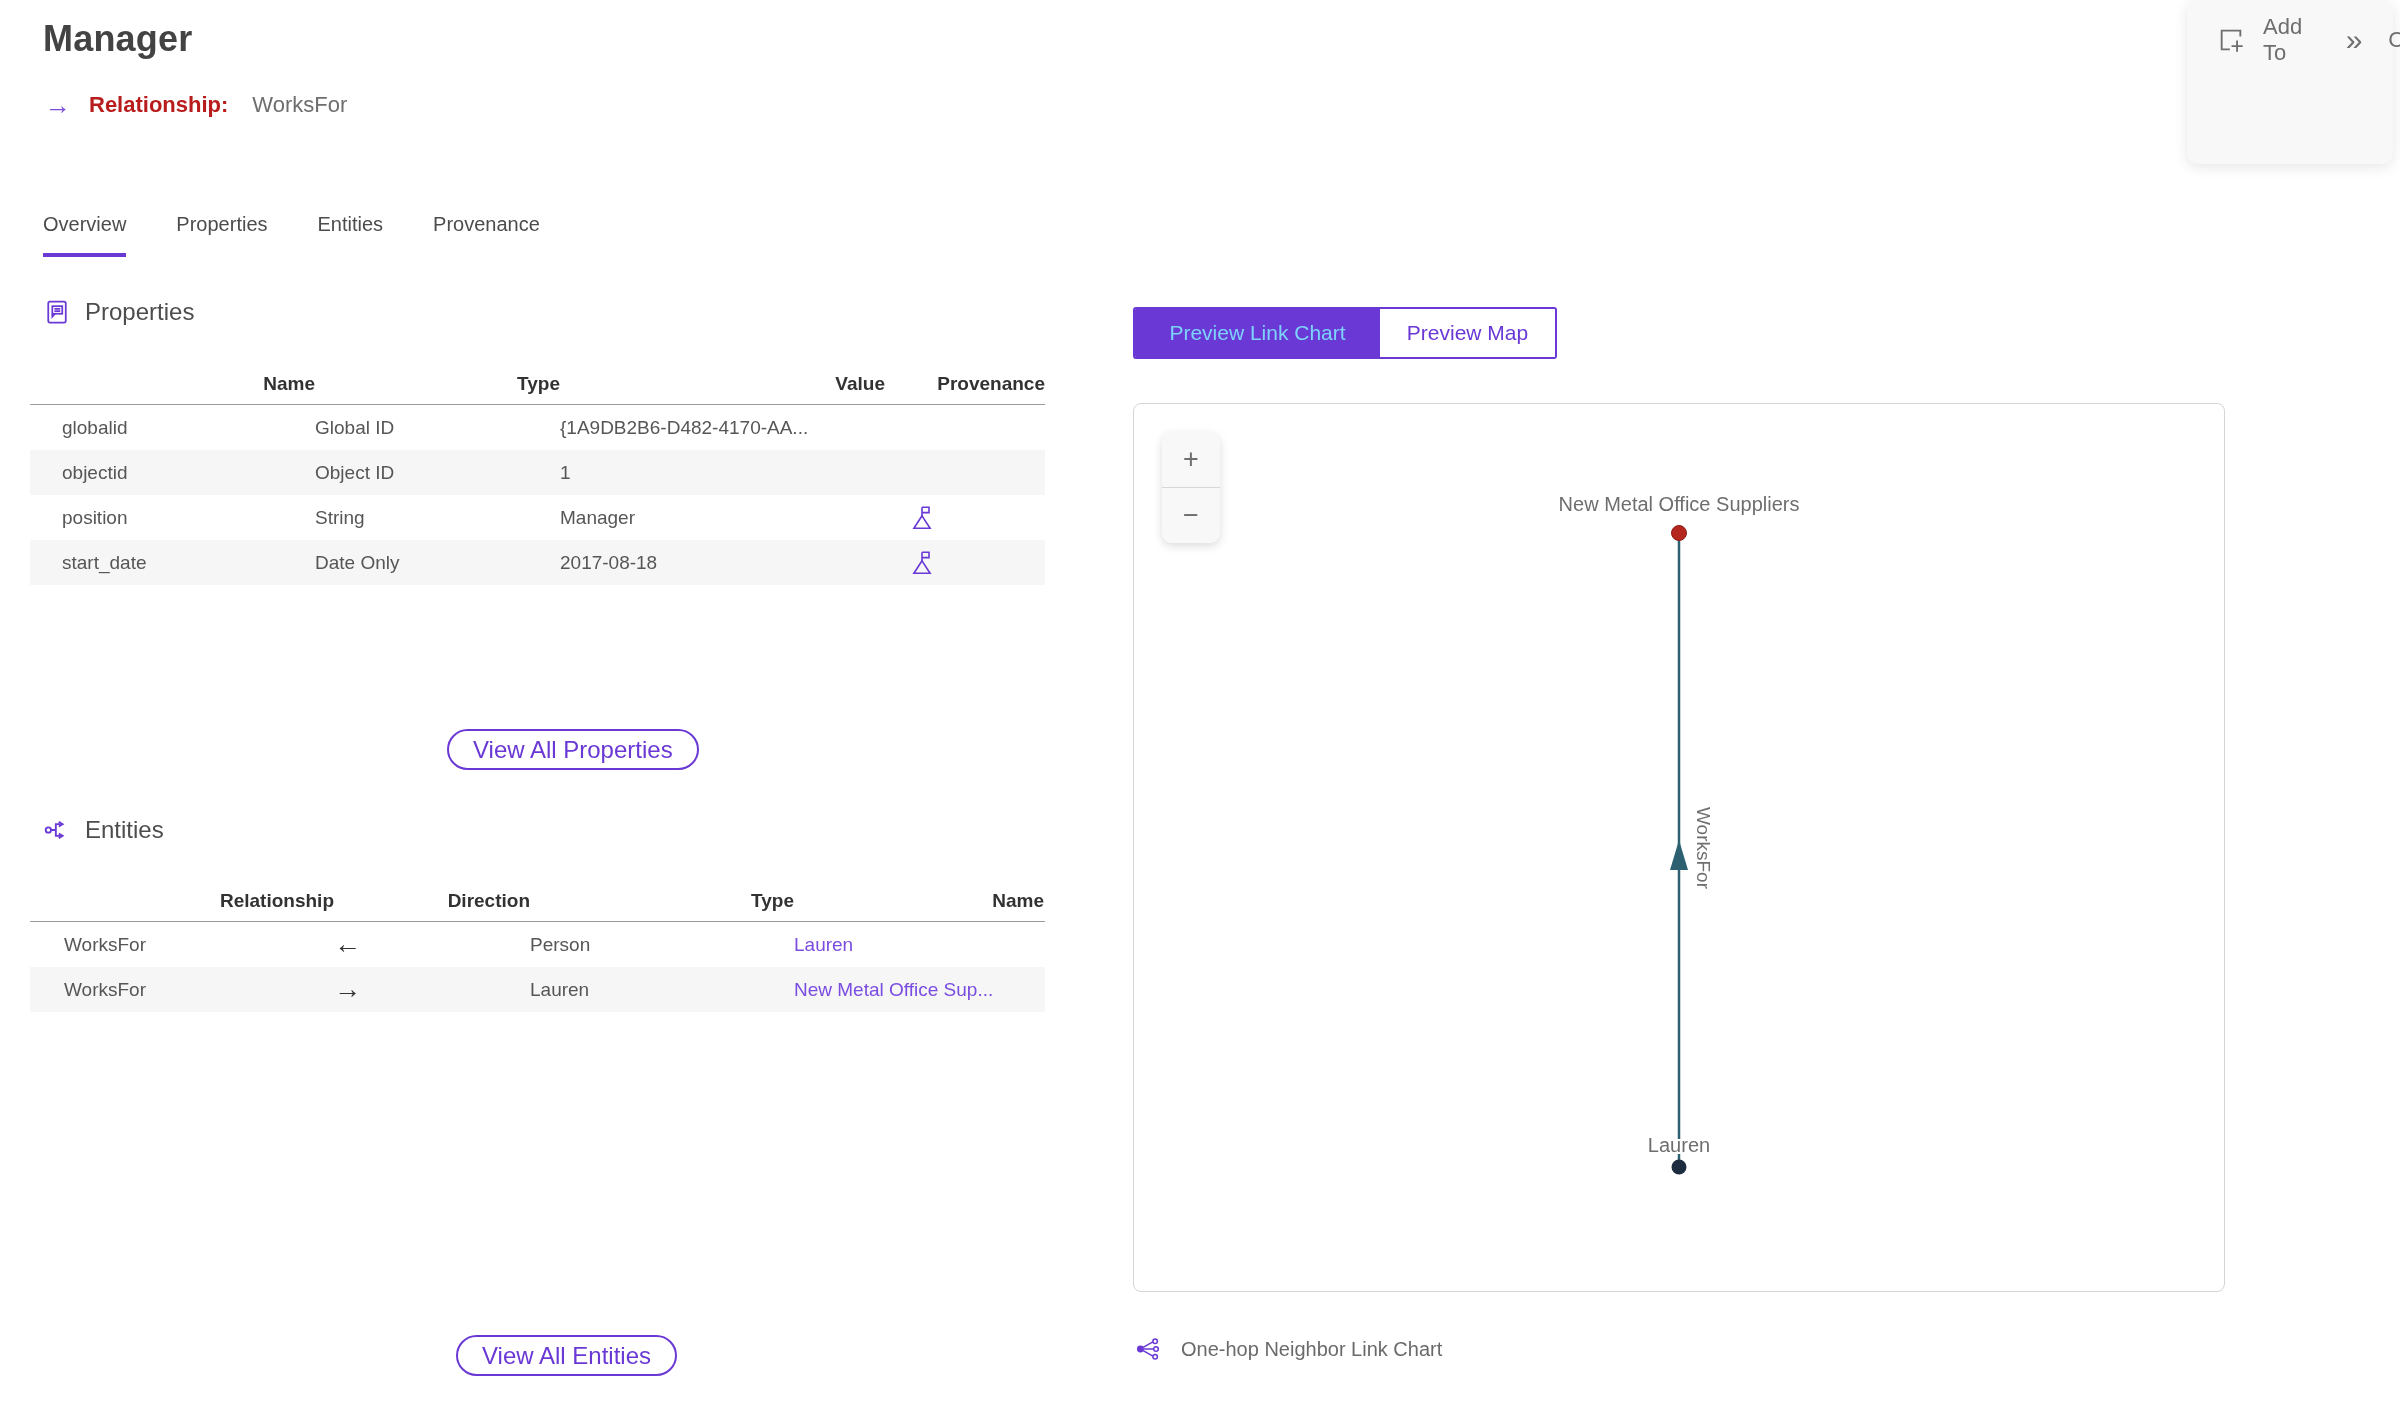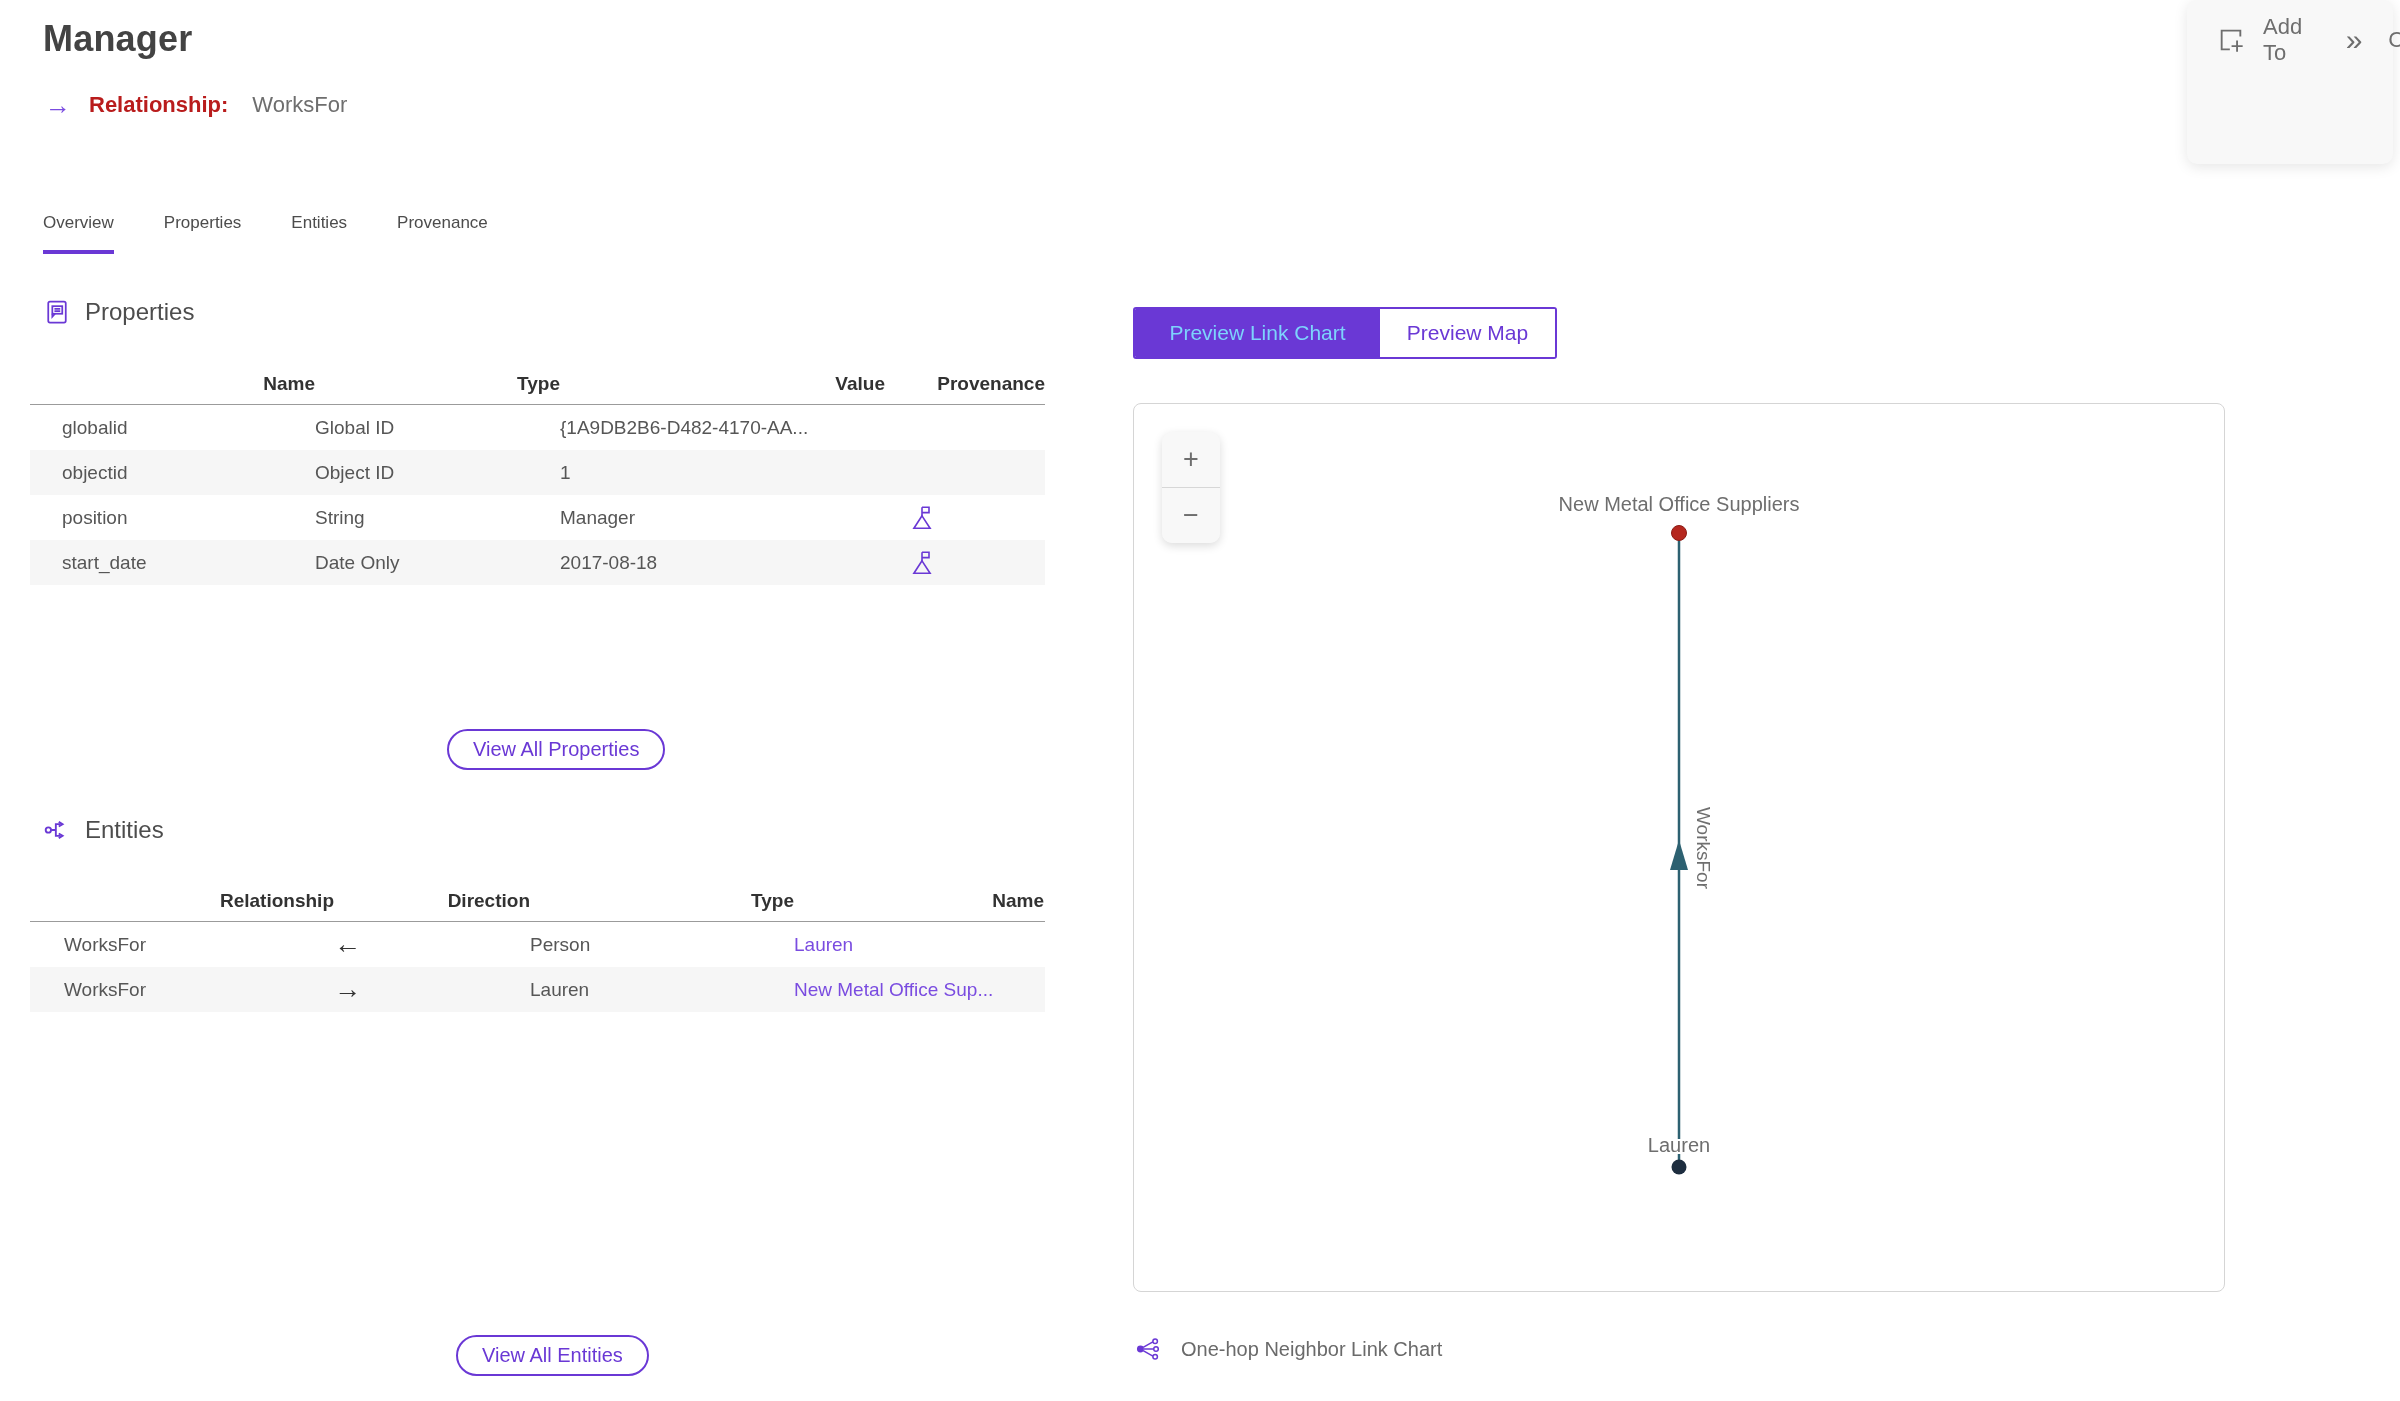--- a/index.html
+++ b/index.html
@@ -18,42 +18,42 @@
   .actions-panel { position:absolute; left:2187px; top:0; width:206px; height:164px;
     background:#f8f8f8; border-radius:10px; box-shadow:0 3px 14px rgba(0,0,0,.10);
     display:flex; flex-direction:row; padding:16px 0 0 30px; gap:32px; }
   .action-item { display:flex; align-items:center; height:48px; cursor:pointer; }
   .action-item .a-icon { width:32px; display:flex; justify-content:center; color:#6e6e6e; }
   .action-item .a-label { margin-left:18px; font-size:22px; color:#6e6e6e; }
   .chev { font-size:30px; color:#6e6e6e; line-height:1; }
 
   
   .tabs { position:absolute; left:43px; top:213px; display:flex; gap:50px; }
-  .tab { font-size:17px; color:#4c4c4c; padding-bottom:17px; cursor:pointer; border-bottom:4px solid transparent; }
+  .tab { font-size:20px; color:#4c4c4c; padding-bottom:17px; cursor:pointer; border-bottom:4px solid transparent; }
   .tab.active { border-bottom-color:#6a38d5; }
 
   
   .sec-head { position:absolute; display:flex; align-items:center; gap:14px; }
   .sec-head .s-title { font-size:24px; color:#4d4d4d; }
 
   
   .tbl { position:absolute; left:30px; width:1015px; font-size:19px; }
   .trow { display:grid; align-items:center; height:45px; color:#565656; }
   .ptable .trow { grid-template-columns:253px 245px 325px 160px; padding-left:32px; }
   .etable .trow { grid-template-columns:270px 196px 264px 250px; padding-left:34px; }
   .thead { height:42px; border-bottom:1px solid #9b9b9b;text-align:right; }
   .thead span { font-weight:700; color:#323232; }
   .trow.alt { background:#f6f6f6; }
   .cell-link { color:#7a4ce0; cursor:pointer; }
   .dir-arrow { font-size:27px; color:#333; line-height:1; }
   .flag-wrap { margin-left:24px; display:flex; cursor:pointer; }
 
   
   .pill-btn { position:absolute; height:41px; padding:0 24px; border:2px solid #6a38d5; border-radius:21px;
-    background:#fff; color:#6a38d5; font-size:20px; font-family:inherit; cursor:pointer; display:flex; align-items:center; }
+    background:#fff; color:#6a38d5; font-size:24px; font-family:inherit; cursor:pointer; display:flex; align-items:center; }
 
   
   .segmented { position:absolute; left:1133px; top:307px; display:flex; border:2px solid #6a38d5; border-radius:3px; overflow:hidden; }
   .seg-btn { height:48px; display:flex; align-items:center; justify-content:center; font-size:21px; cursor:pointer; }
   .seg-btn.active { background:#6a38d5; color:#7dd3fc; width:245px; }
   .seg-btn.inactive { background:#fff; color:#6a38d5; width:175px; }
 
   .chart-panel { position:absolute; left:1133px; top:403px; width:1092px; height:889px;
     border:1px solid #d5d5d5; border-radius:8px; background:#fff; }
   .zoom-ctl { position:absolute; left:28px; top:28px; width:58px; background:#f8f8f8; border-radius:10px;

